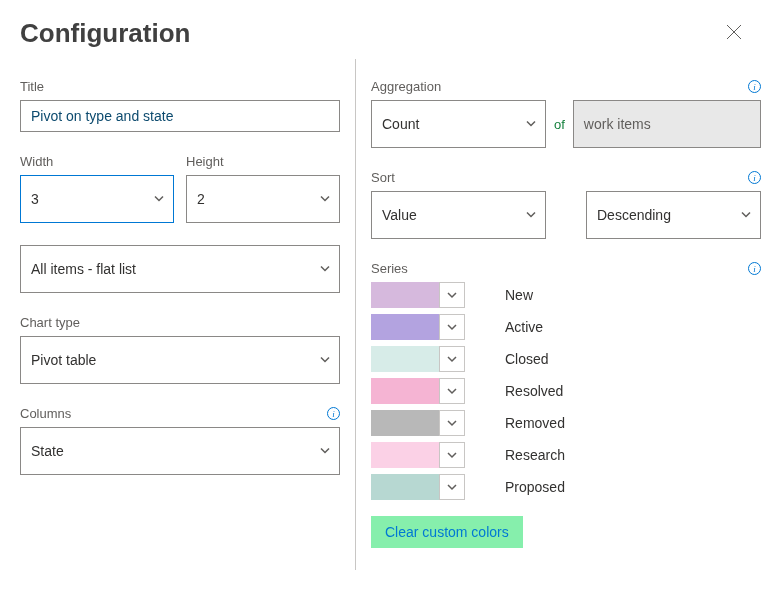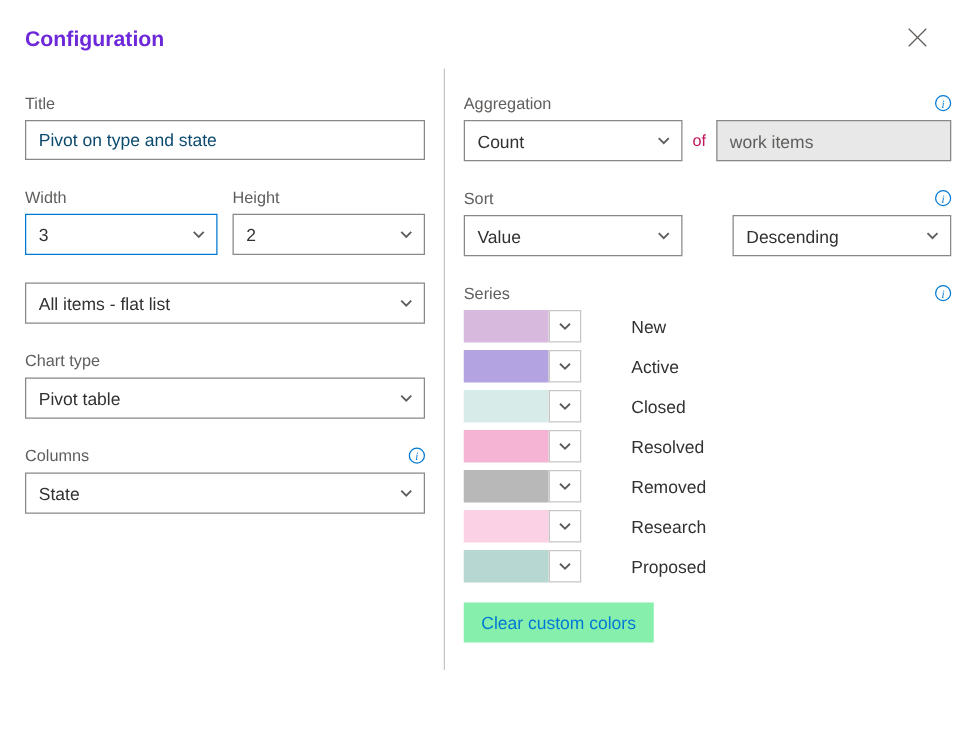--- a/index.html
+++ b/index.html
@@ -16,23 +16,23 @@
       height: 603px;
       overflow: hidden;
     }
     .header {
       display: flex;
       justify-content: space-between;
       align-items: center;
       padding: 18px 20px 10px 20px;
     }
     .header h1 {
-      font-size: 17px;
+      font-size: 26px;
       font-weight: 600;
-      color: #6d28d9;
+      color: #404040;
     }
     .close-btn {
       cursor: pointer;
       padding: 4px;
       margin-right: 15px;
     }
     .close-btn svg {
       width: 16px;
       height: 16px;
       stroke: #605e5c;
@@ -90,21 +90,21 @@
       font-family: inherit;
       color: #0c4a6e;
       background: #fff;
     }
     .select-wrap {
       position: relative;
       width: 100%;
     }
     .select-box {
       width: 100%;
-      height: 33px;
+      height: 48px;
       border: 1px solid #8a8886;
       padding: 0 28px 0 10px;
       font-size: 14px;
       font-family: inherit;
       color: #323130;
       background: #fff;
       appearance: none;
       cursor: pointer;
       display: flex;
       align-items: center;
@@ -140,21 +140,21 @@
     .agg-row {
       display: flex;
       align-items: center;
       gap: 8px;
     }
     .agg-row .select-wrap:first-child {
       width: 175px;
     }
     .agg-row .of-text {
       font-size: 13px;
-      color: #be185d;
+      color: #15803d;
     }
     .agg-row .select-wrap:last-child {
       flex: 1;
     }
     .sort-row {
       display: flex;
       gap: 40px;
     }
     .sort-row .select-wrap {
       width: 175px;

